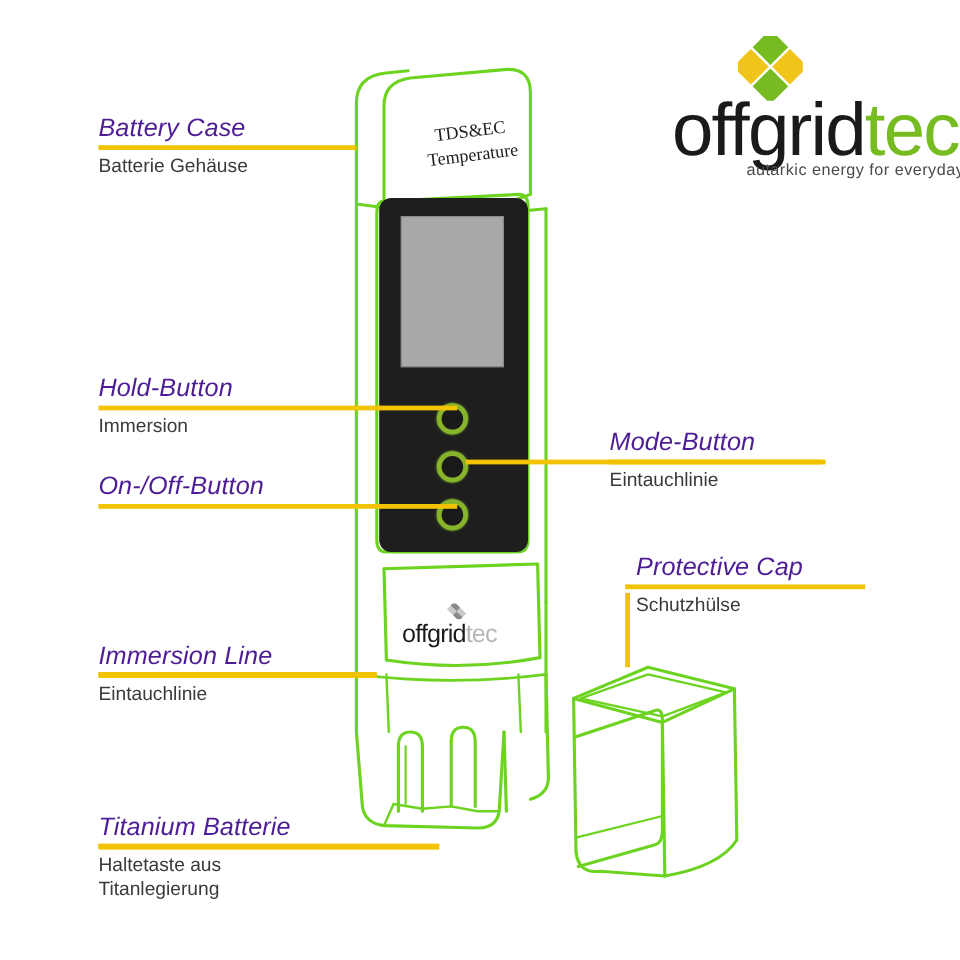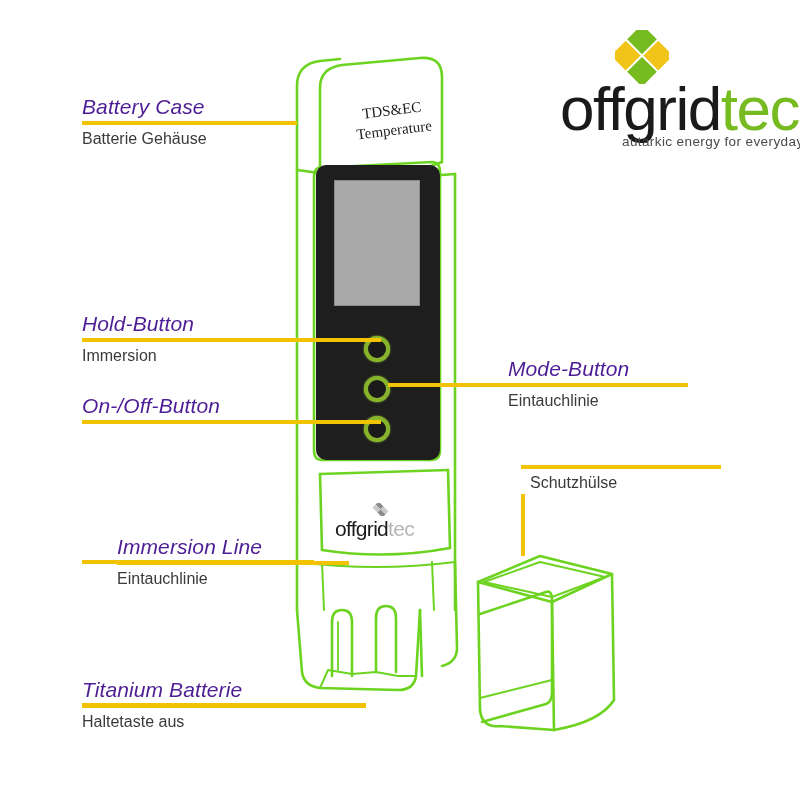--- a/index.html
+++ b/index.html
@@ -240,36 +240,38 @@
     <div class="title">Hold-Button</div>
     <div class="rule" style="width:299px;"></div>
     <div class="sub">Immersion</div>
   </div>
 
   <div class="callout left" style="left:82px; top:395px; width:261px;">
     <div class="title">On-/Off-Button</div>
     <div class="rule" style="width:299px;"></div>
   </div>
 
-  <div class="callout left" style="left:82px; top:536px; width:232px;margin-left:35px;">
+  <div class="callout left" style="left:82px; top:536px; width:232px;">
     <div class="title">Immersion Line</div>
     <div class="rule" style="width:232px;"></div>
     <div class="sub">Eintauchlinie</div>
   </div>
 
   <div class="callout left" style="left:82px; top:679px; width:284px;">
     <div class="title">Titanium Batterie</div>
     <div class="rule" style="width:284px;"></div>
     <div class="sub">Haltetaste aus</div>
+    <div class="sub">Titanlegierung</div>
   </div>
 
   <div class="callout right" style="left:508px; top:358px; width:180px;">
     <div class="title">Mode-Button</div>
     <div class="rule" style="width:177px;"></div>
     <div class="sub">Eintauchlinie</div>
   </div>
 
   <div class="callout right" style="left:521px; top:462px; width:200px;">
+    <div class="title" style="padding-left:9px;">Protective Cap</div>
     <div class="rule" style="width:200px;"></div>
     <div class="sub" style="padding-left:9px;">Schutzhülse</div>
   </div>
 
 </div>
 
 </body></html>

